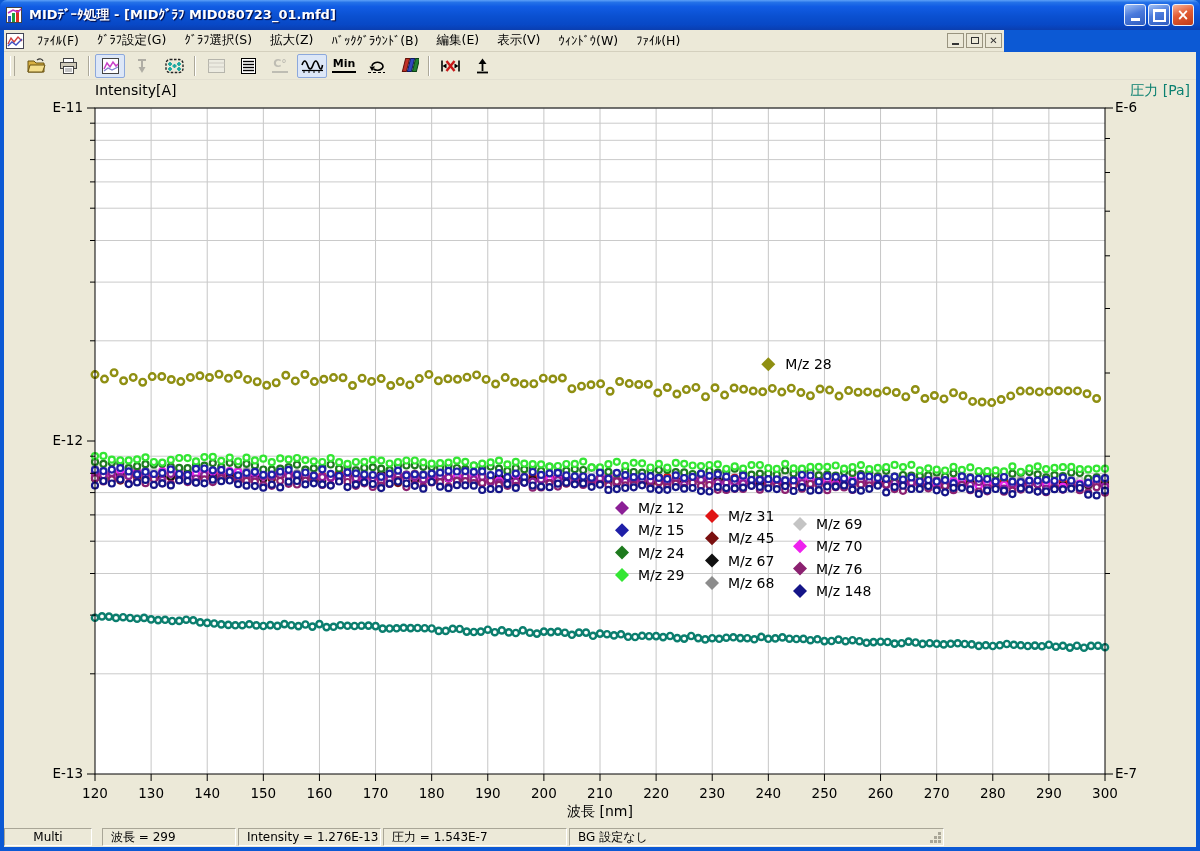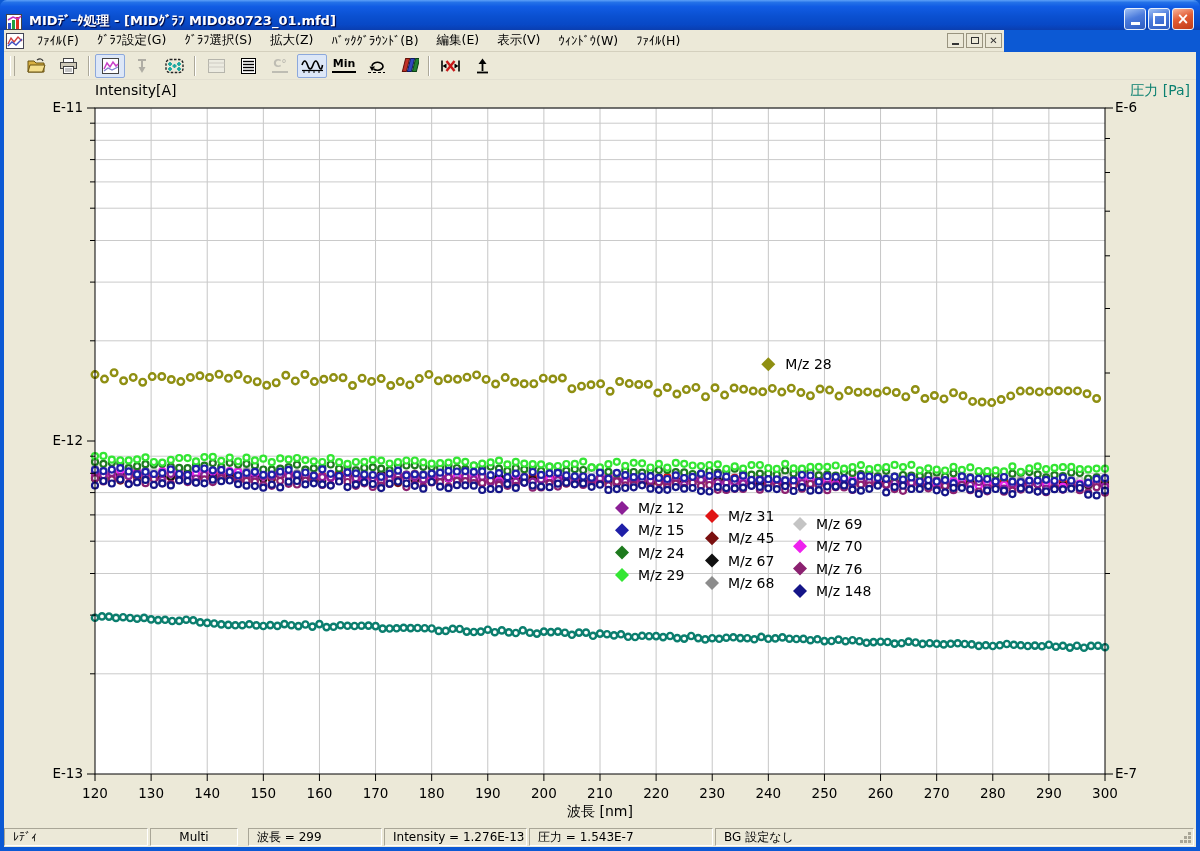--- a/index.html
+++ b/index.html
@@ -2,21 +2,21 @@
 <html><head>
 <meta charset="utf-8">
 <style>
   html,body{margin:0;padding:0;}
   body{width:1200px;height:851px;overflow:hidden;font-family:"DejaVu Sans",sans-serif;
        -webkit-font-smoothing:none;background:#0C59D4;position:relative;}
   .window{position:absolute;inset:0;}
   
   .title-bar{position:absolute;top:0;left:0;width:1200px;height:30px;
     background:linear-gradient(180deg,#5EA1F8 0%,#2472E8 8%,#115CE4 22%,#0A50D0 55%,#0848C6 82%,#0A3EB0 100%);
-    border-radius:7px 7px 0 0;display:flex;align-items:flex-end;padding:0 6px;box-sizing:border-box;}
+    border-radius:7px 7px 0 0;display:flex;align-items:center;padding:0 6px;box-sizing:border-box;}
   .title-text{color:#fff;font-weight:bold;font-size:13px;margin-left:6px;flex:1;
     text-shadow:1px 1px 1px #003;white-space:nowrap;overflow:hidden;}
   .tb-buttons{display:flex;gap:2px;}
   .tbtn{width:22px;height:22px;border-radius:3px;border:1px solid #E8F0FC;display:flex;
     align-items:center;justify-content:center;color:#fff;font-weight:bold;box-sizing:border-box;}
   .tbtn.minmax{background:linear-gradient(160deg,#9FC0F4 0%,#4A7ADC 45%,#2E5CC0 100%);}
   .tbtn.close{background:linear-gradient(160deg,#F8B49A 0%,#E25C34 45%,#C03A18 100%);font-size:15px;line-height:1;}
   .glyph-min{width:9px;height:3px;background:#fff;align-self:flex-end;margin:0 0 4px 0;}
   .glyph-max{width:9px;height:8px;border:2px solid #fff;border-top-width:3px;}
   
@@ -2121,34 +2121,31 @@
           </g>
         </g>
         <g>
           <polygon points="768.3333333333334,357.2605091810347 775.3333333333334,364.2605091810347 768.3333333333334,371.2605091810347 761.3333333333334,364.2605091810347" fill="#8F8F12"></polygon>
           <text x="785.3333333333334" y="369.2605091810347" font-size="14" fill="#000">M/z 28</text>
         </g>
       </svg>
   </div>
 
   <div class="status-bar">
-    <div class="panel" style="flex:1;">
-        <span>ﾚﾃﾞｨ</span>
-      </div>
     <div class="panel" style="width:88px;justify-content:center;">
         <span>Multi</span>
       </div>
     <div class="panel" style="width:134px;margin-left:8px;">
         <span>波長 = 299</span>
       </div>
     <div class="panel" style="width:143px;">
         <span>Intensity = 1.276E-13</span>
       </div>
     <div class="panel" style="width:184px;">
         <span>圧力 = 1.543E-7</span>
       </div>
-    <div class="panel" style="width:479px;position:relative;text-align:center;">
+    <div class="panel" style="width:375px;position:relative;text-align:center;">
       <span>BG 設定なし</span>
       <span class="grip"></span>
     </div>
   </div>
 
 </div>
 
 </body></html>

